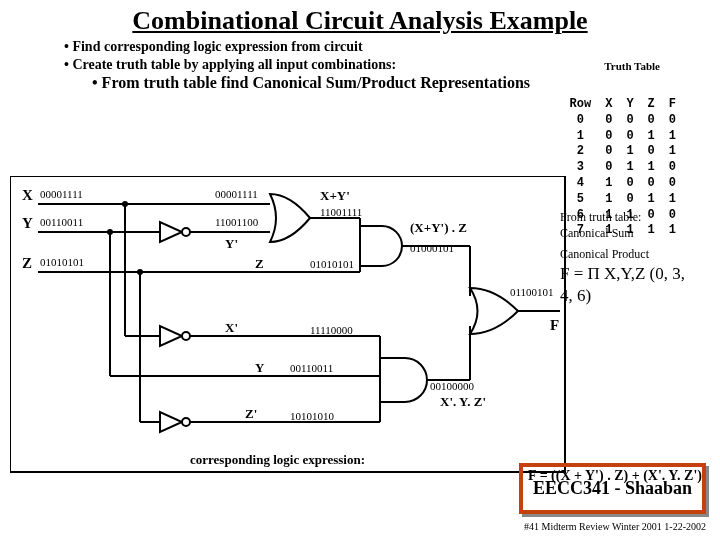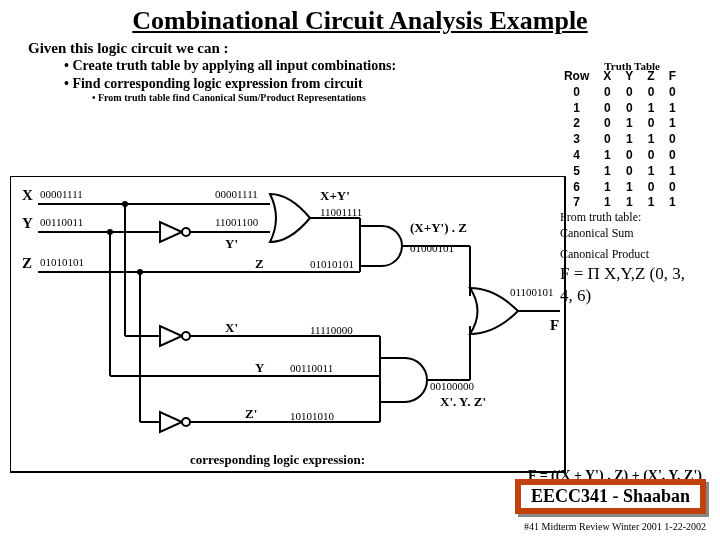--- a/index.html
+++ b/index.html
@@ -1,42 +1,41 @@
 <!DOCTYPE html>
 <html><head>
 <meta charset="utf-8">
 <style>
   body{margin:0;font-family:"Times New Roman",serif;background:#fff;color:#000}
   .slide{width:720px;height:540px;position:relative;box-sizing:border-box;padding:4px 10px}
   .title{font-size:26px;font-weight:bold;text-align:center;text-decoration:underline;margin:2px 0 4px}
   .sub{font-size:15px;font-weight:bold;margin:0 0 2px 18px}
   .truthlbl{position:absolute;right:60px;top:60px;font-weight:bold;font-size:11px}
   .bullets{font-size:14px;font-weight:bold;margin-left:54px;margin-top:-2px;line-height:1.25}
-  .bullets .b2{margin-left:28px;font-size:10px}
-  .tt{position:absolute;right:36px;top:68px;font-size:12px;font-weight:bold;font-family:Liberation Sans, sans-serif;line-height:1.15}
+  .bullets .b2{margin-left:28px;font-size:16px}
+  .tt{position:absolute;right:36px;top:96px;font-size:12px;font-weight:bold;font-family:Liberation Mono, monospace;line-height:1.15}
   .tt td{padding:0 6px;text-align:center}
   .canon{position:absolute;right:20px;top:210px;font-size:12px;font-weight:normal;width:140px;line-height:1.3}
   .formula{position:absolute;right:18px;bottom:56px;font-size:14px;font-weight:bold}
-  .foot1{position:absolute;right:14px;bottom:26px;font-size:18px;font-weight:bold;border:6px solid #c2410c;padding:1px 10px;box-shadow:3px 3px 0 #888}
+  .foot1{position:absolute;right:14px;bottom:26px;font-size:18px;font-weight:bold;border:4px solid #c2410c;padding:11px 10px;box-shadow:3px 3px 0 #888}
   .foot2{position:absolute;right:14px;bottom:8px;font-size:10px}
   svg{position:absolute;left:10px;top:176px}
   .siglbl{font:bold 15px "Times New Roman"}
   .val{font:11px "Times New Roman"}
   .sm{font:bold 13px "Times New Roman"}
 </style>
 </head>
 <body>
 
 <div class="slide">
   <div class="title">Combinational Circuit Analysis Example</div>
-  <div class="sub">Given this logic circuit we can :</div>
   <div class="truthlbl">Truth Table</div>
   <div class="bullets">
+    <div>• Find corresponding logic expression from circuit</div>
     <div>• Create truth table by applying all input combinations:</div>
-    <div>• Find corresponding logic expression from circuit</div>
     <div class="b2">• From truth table find Canonical Sum/Product Representations</div>
   </div>
 
   <table class="tt">
     <tbody>
         <tr>
           <td>Row</td>
           <td>X</td>
           <td>Y</td>
           <td>Z</td>

